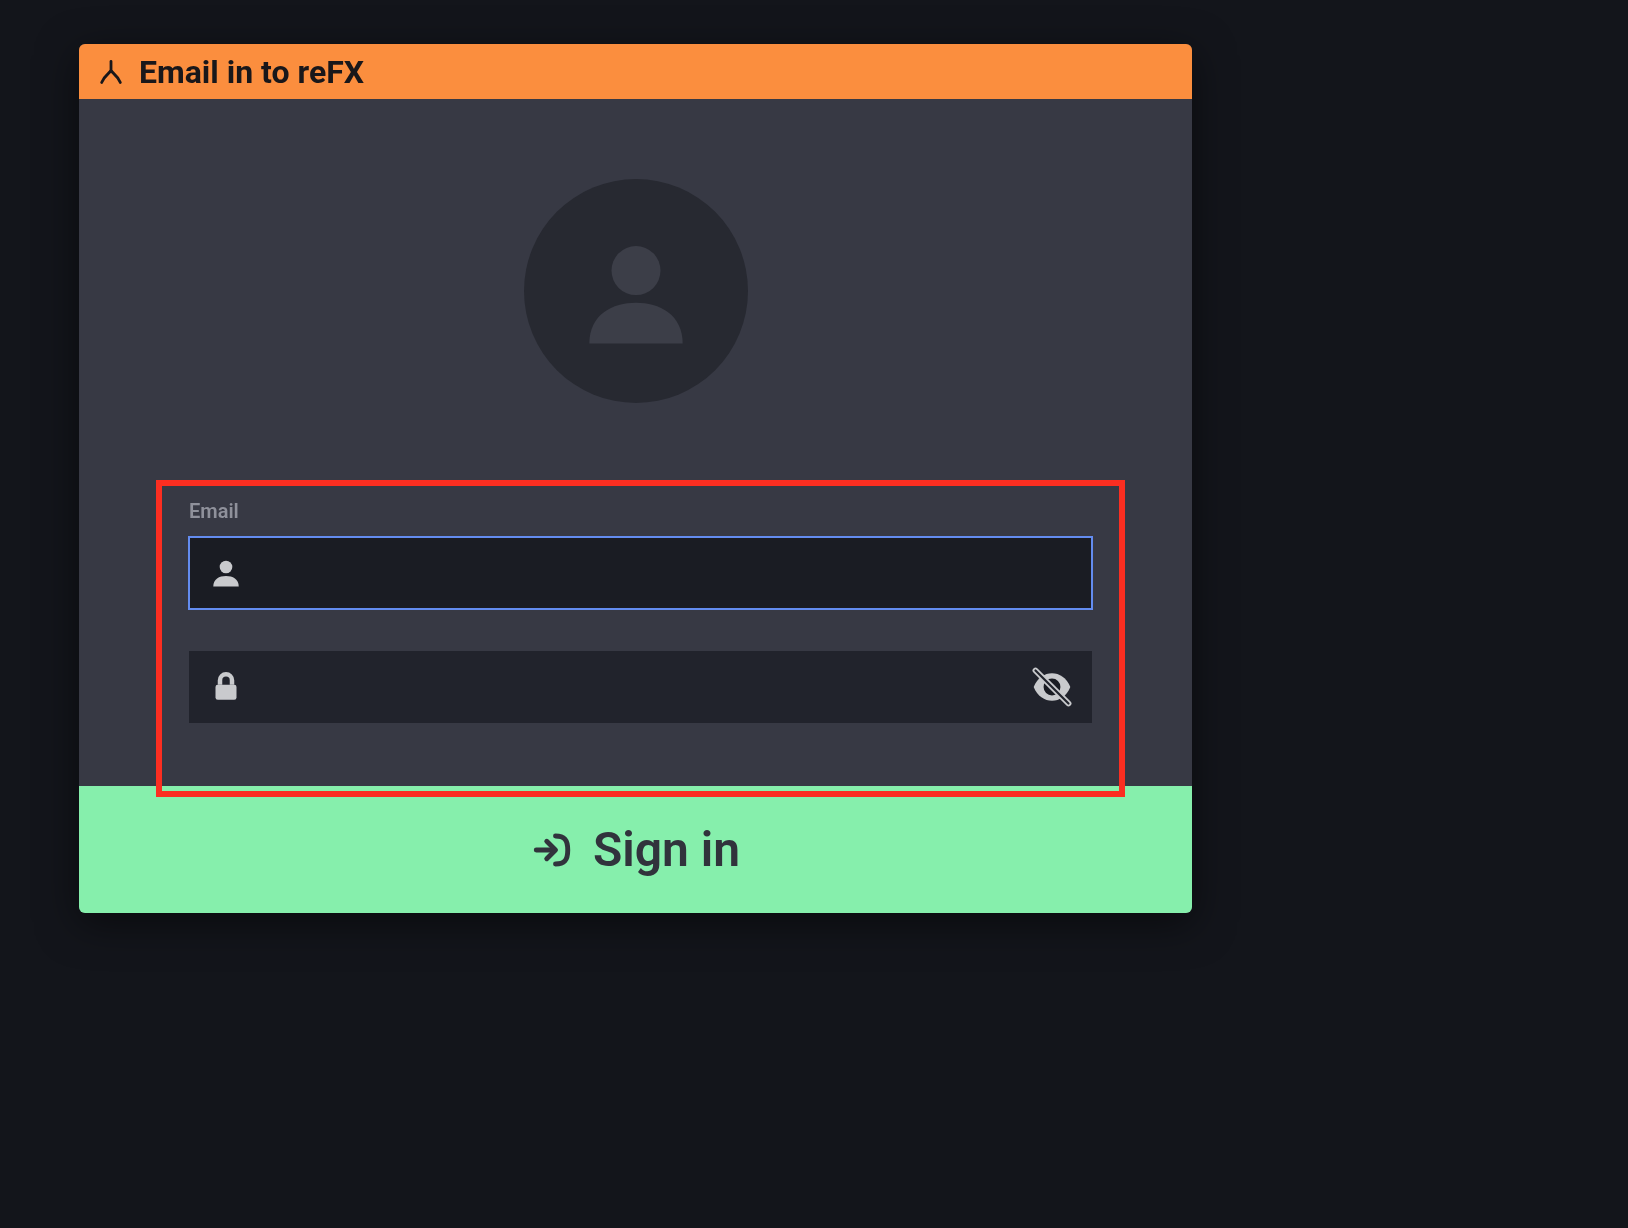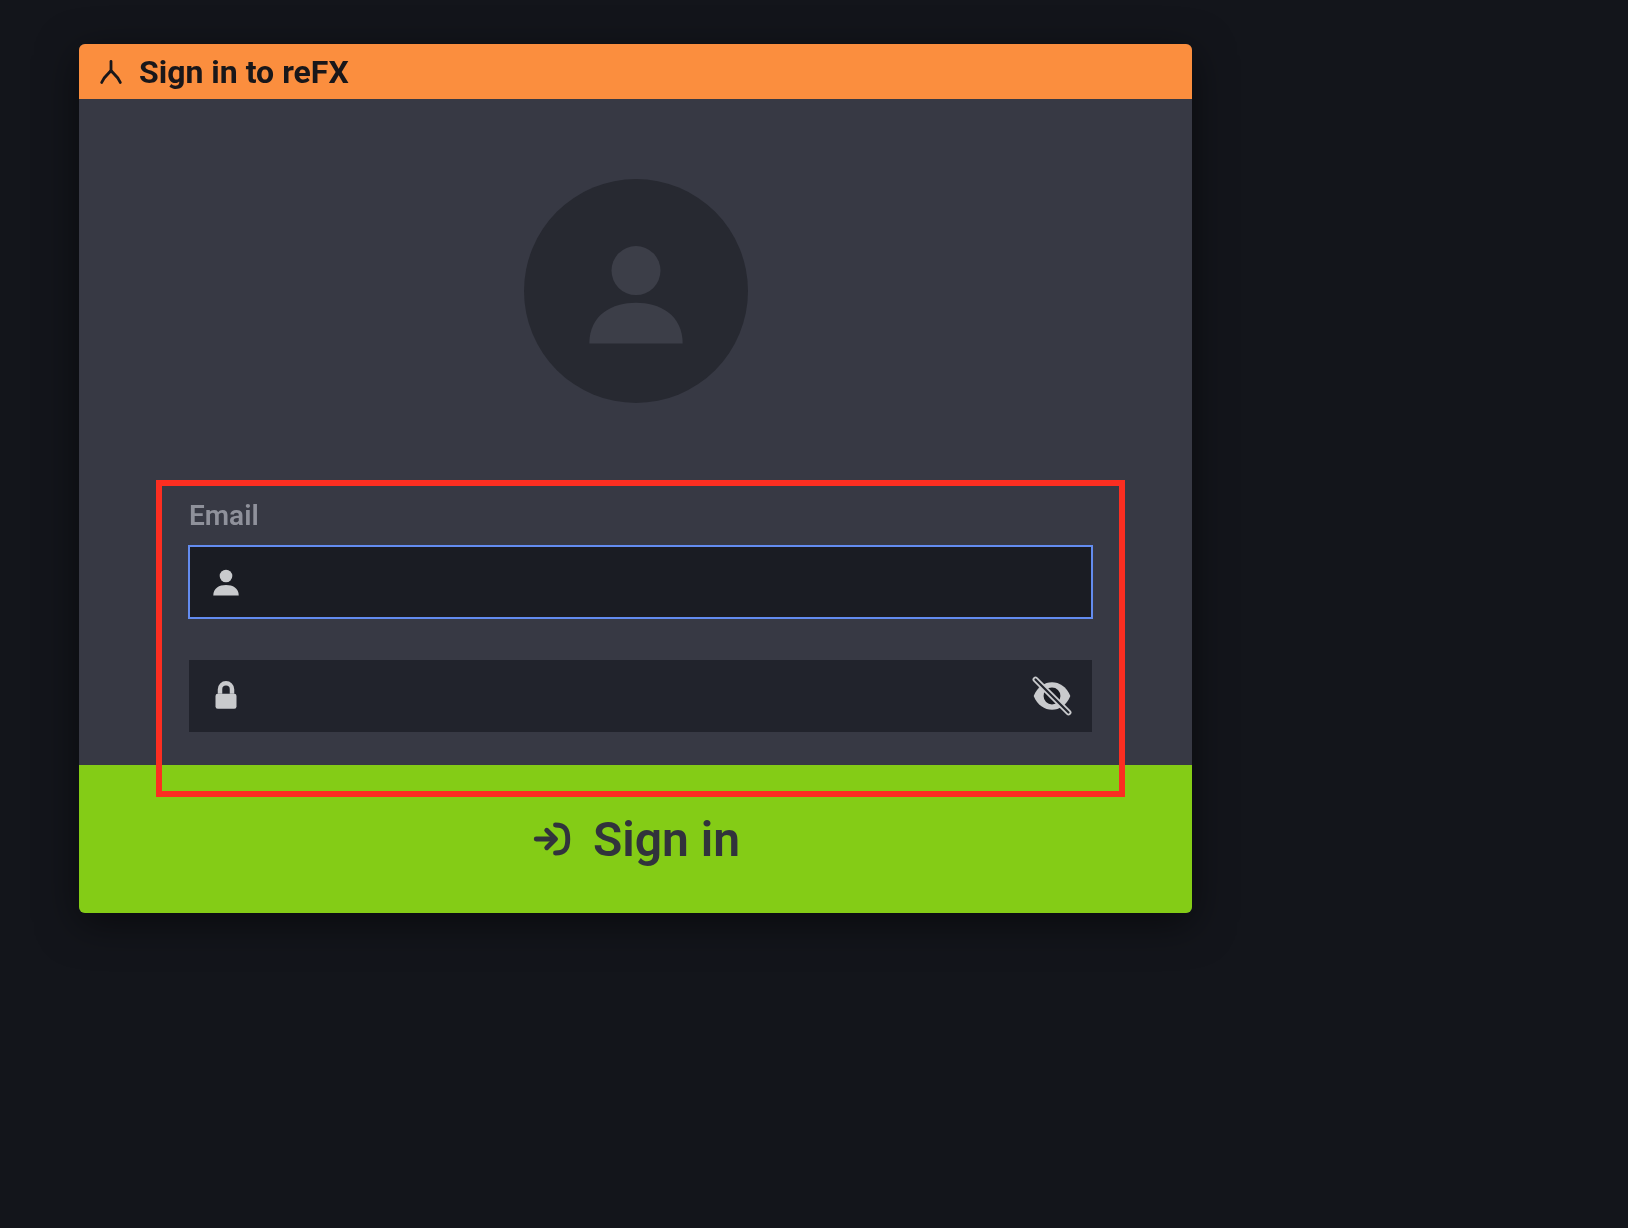--- a/index.html
+++ b/index.html
@@ -71,21 +71,21 @@
       width: 969px;
       height: 317px;
       border: 6px solid #fb2e21;
       padding: 13px 27px 0 27px;
     }
     .field-group {
       margin-bottom: 42px;
     }
     .field-label {
       color: #8f919b;
-      font-size: 28px;
+      font-size: 20px;
       font-weight: 600;
       margin-bottom: 14px;
     }
     .input-wrap {
       width: 100%;
       height: 72px;
       background: #1a1c23;
       display: flex;
       align-items: center;
       padding: 0 18px;
@@ -118,22 +118,22 @@
     .eye-btn {
       width: 44px;
       height: 44px;
       display: flex;
       align-items: center;
       justify-content: center;
       cursor: pointer;
       flex-shrink: 0;
     }
     .footer {
-      height: 148px;
-      background: #84cc16;
+      height: 127px;
+      background: #86efac;
       display: flex;
       align-items: center;
       justify-content: center;
       gap: 20px;
       cursor: pointer;
     }
     .footer-icon {
       width: 42px;
       height: 42px;
       display: flex;
@@ -152,21 +152,21 @@
 <div class="window">
 
   <div class="titlebar">
     <span class="titlebar-icon">
       <svg viewBox="0 0 24 24" width="28" height="28" fill="none" stroke="#19171a" stroke-width="2.4" stroke-linecap="round" stroke-linejoin="round">
         <path d="M12 3 L12 11"></path>
         <path d="M12 11 C9 14 6 16 4 21"></path>
         <path d="M12 11 C15 14 18 16 20 21"></path>
       </svg>
     </span>
-    <span class="titlebar-title">Sign in to reFX</span>
+    <span class="titlebar-title">Email in to reFX</span>
   </div>
 
   <div class="content">
 
     <div class="avatar">
       <svg viewBox="0 0 24 24" width="140" height="140" fill="#3c3e48">
         <circle cx="12" cy="8.5" r="4.2"></circle>
         <path d="M4 21 C4 16 8 14 12 14 C16 14 20 16 20 21 Z"></path>
       </svg>
     </div>

